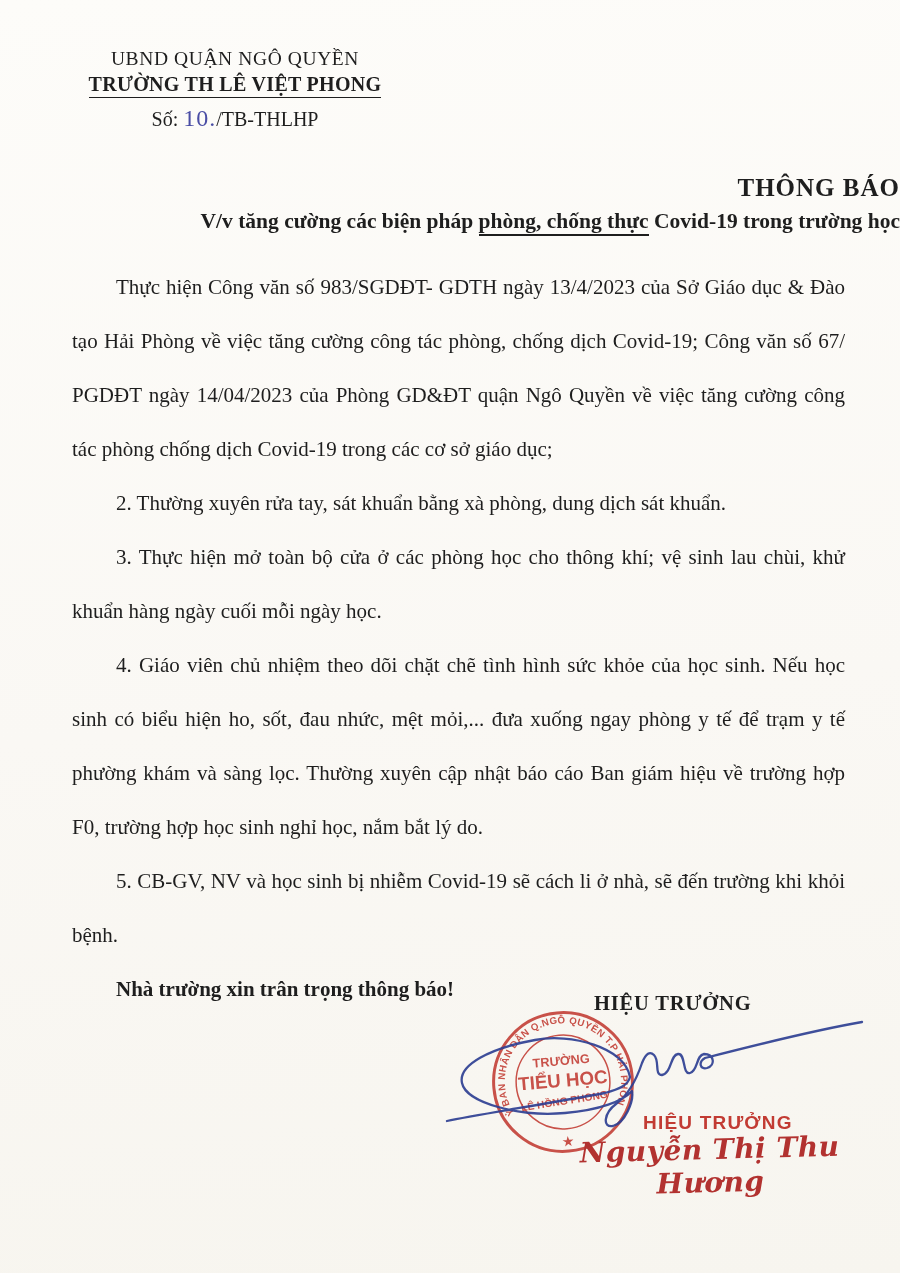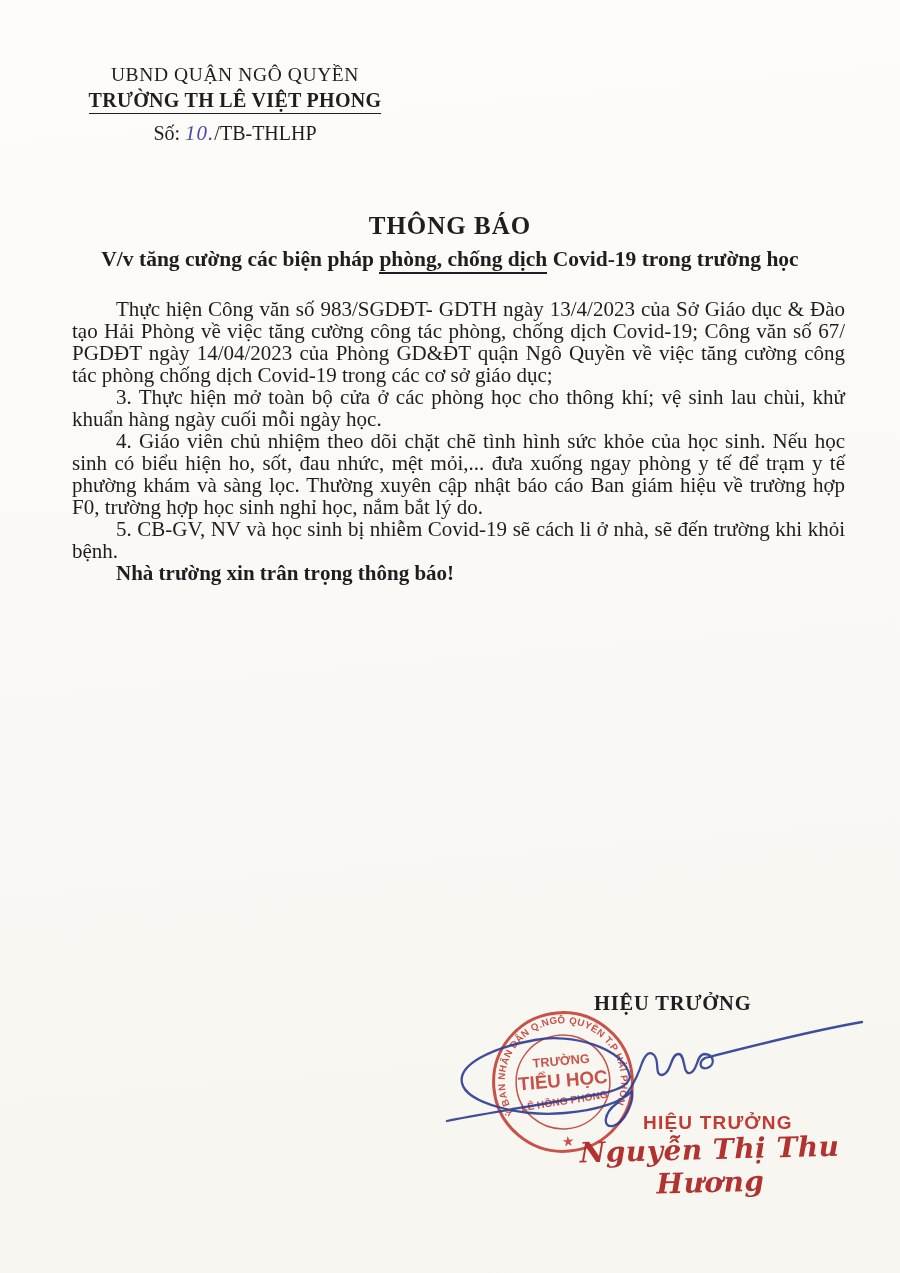--- a/index.html
+++ b/index.html
@@ -8,47 +8,46 @@
     position: relative;
     width: 900px;
     height: 1273px;
     margin: 0 auto;
     background: linear-gradient(175deg, #fdfcf9 0%, #faf8f4 55%, #f7f5ef 100%);
     font-family: "Liberation Serif", serif;
     color: #1e1e1e;
     overflow: hidden;
   }
   
-  .header { display: flex; padding: 64px 40px 0 55px; flex-direction: column; }
+  .header { display: flex; padding: 48px 40px 0 55px; flex-direction: column; }
   .header-left { width: 360px; text-align: center; }
   .header-right { flex: 1; text-align: center; }
   .org-line1 { font-size: 19.5px; letter-spacing: 0.6px; margin-bottom: 3px; }
   .org-line2 { font-size: 20px; font-weight: 700; letter-spacing: 0.3px; }
   .org-line2 .u { border-bottom: 1.6px solid #1e1e1e; padding-bottom: 2px; }
   .doc-number { font-size: 20px; margin-top: 9px; }
   .hand-number {
     color: #4a4da5;
-    font-style: italic;
-    font-size: 21px;
+    font-size: 24px;
     letter-spacing: 1px;
   }
   .motto1 { font-size: 20px; font-weight: 700; letter-spacing: 0.2px; }
   .motto2 { font-size: 21px; font-weight: 700; margin-top: 4px; }
   .motto2 .u { border-bottom: 1.8px solid #1e1e1e; padding-bottom: 3px; }
   .dateline { font-size: 20px; font-style: italic; margin-top: 11px; }
   
-  .title-block { text-align: center; margin-top: 66px; }
+  .title-block { text-align: right; margin-top: 42px; }
   .doc-title { font-size: 25px; font-weight: 700; letter-spacing: 1px; }
   .doc-subtitle { font-size: 21.5px; font-weight: 700; margin-top: 7px; }
   .doc-subtitle .u { border-bottom: 2px solid #1e1e1e; padding-bottom: 1px; }
   
   .body-text {
     margin: 26px 55px 0 72px;
     font-size: 21px;
-    line-height: 22px;
+    line-height: 54px;
     text-align: justify;
   }
   .body-text p { text-indent: 44px; }
   .closing { text-indent: 131px; font-weight: 700; }
   
   .sig-title-black {
     position: absolute; left: 594px; top: 992px;
     font-size: 20.5px; font-weight: 700; letter-spacing: 0.8px;
   }
   .stamp-wrap {
@@ -86,25 +85,26 @@
   <div class="header">
     <div class="header-left">
       <div class="org-line1">UBND QUẬN NGÔ QUYỀN</div>
       <div class="org-line2"><span class="u">TRƯỜNG TH LÊ VIỆT PHONG</span></div>
       <div class="doc-number"><span>Số: </span><span class="hand-number">10.</span><span>/TB-THLHP</span></div>
     </div>
   </div>
 
   <div class="title-block">
     <div class="doc-title">THÔNG BÁO</div>
-    <div class="doc-subtitle"><span>V/v tăng cường các biện pháp </span><span class="u">phòng, chống dịch</span><span> Covid-19 trong trường học</span></div>
+    <div class="doc-subtitle"><span>V/v tăng cường các biện pháp </span><span class="u">phòng, chống thực</span><span> Covid-19 trong trường học</span></div>
   </div>
 
   <div class="body-text">
     <p>Thực hiện Công văn số 983/SGDĐT- GDTH ngày 13/4/2023 của Sở Giáo dục &amp; Đào tạo Hải Phòng về việc tăng cường công tác phòng, chống dịch Covid-19; Công văn số 67/ PGDĐT ngày 14/04/2023 của Phòng GD&amp;ĐT quận Ngô Quyền về việc tăng cường công tác phòng chống dịch Covid-19 trong các cơ sở giáo dục;</p>
+    <p>2. Thường xuyên rửa tay, sát khuẩn bằng xà phòng, dung dịch sát khuẩn.</p>
     <p>3. Thực hiện mở toàn bộ cửa ở các phòng học cho thông khí; vệ sinh lau chùi, khử khuẩn hàng ngày cuối mỗi ngày học.</p>
     <p>4. Giáo viên chủ nhiệm theo dõi chặt chẽ tình hình sức khỏe của học sinh. Nếu học sinh có biểu hiện ho, sốt, đau nhức, mệt mỏi,... đưa xuống ngay phòng y tế để trạm y tế phường khám và sàng lọc. Thường xuyên cập nhật báo cáo Ban giám hiệu về trường hợp F0, trường hợp học sinh nghỉ học, nắm bắt lý do.</p>
     <p>5. CB-GV, NV và học sinh bị nhiễm Covid-19 sẽ cách li ở nhà, sẽ đến trường khi khỏi bệnh.</p>
     <p class="closing">Nhà trường xin trân trọng thông báo!</p>
   </div>
 
   <div class="sig-title-black">HIỆU TRƯỞNG</div>
 
   <div class="stamp-wrap">
     <svg viewBox="0 0 160 160" width="150" height="150">

